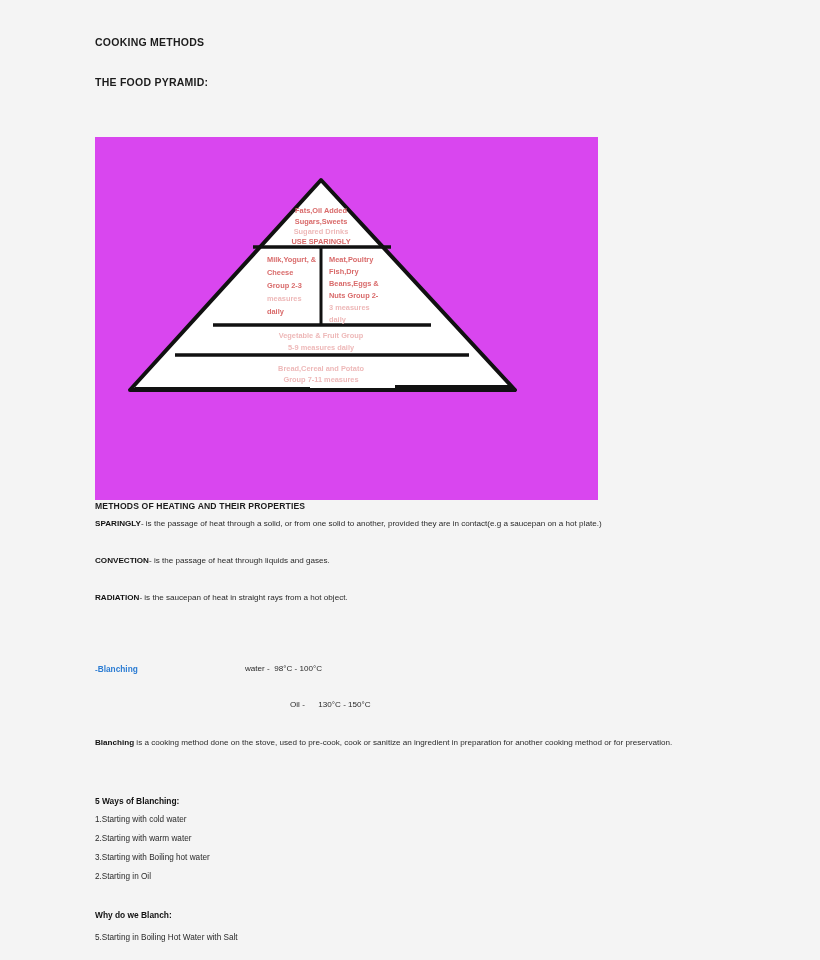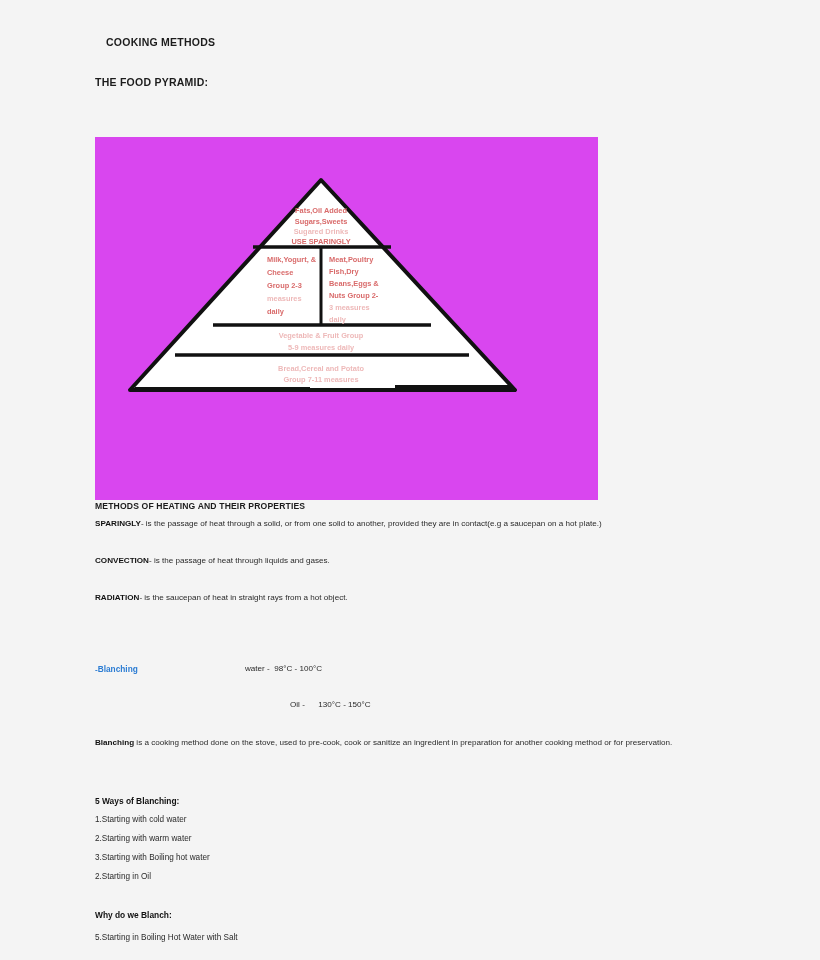--- a/index.html
+++ b/index.html
@@ -27,21 +27,21 @@
     left: 95px;
     top: 36px;
     width: 640px;
   }
 
   .h-title {
     font-size: 10.5px;
     font-weight: bold;
     letter-spacing: 0.25px;
     color: #1c1c1c;
-    margin: 0 0 28px 11px;
+    margin: 0 0 28px 0;
   }
   .h-sub {
     font-size: 10.5px;
     font-weight: bold;
     letter-spacing: 0.25px;
     color: #1c1c1c;
     margin: 0;
   }
 
   

